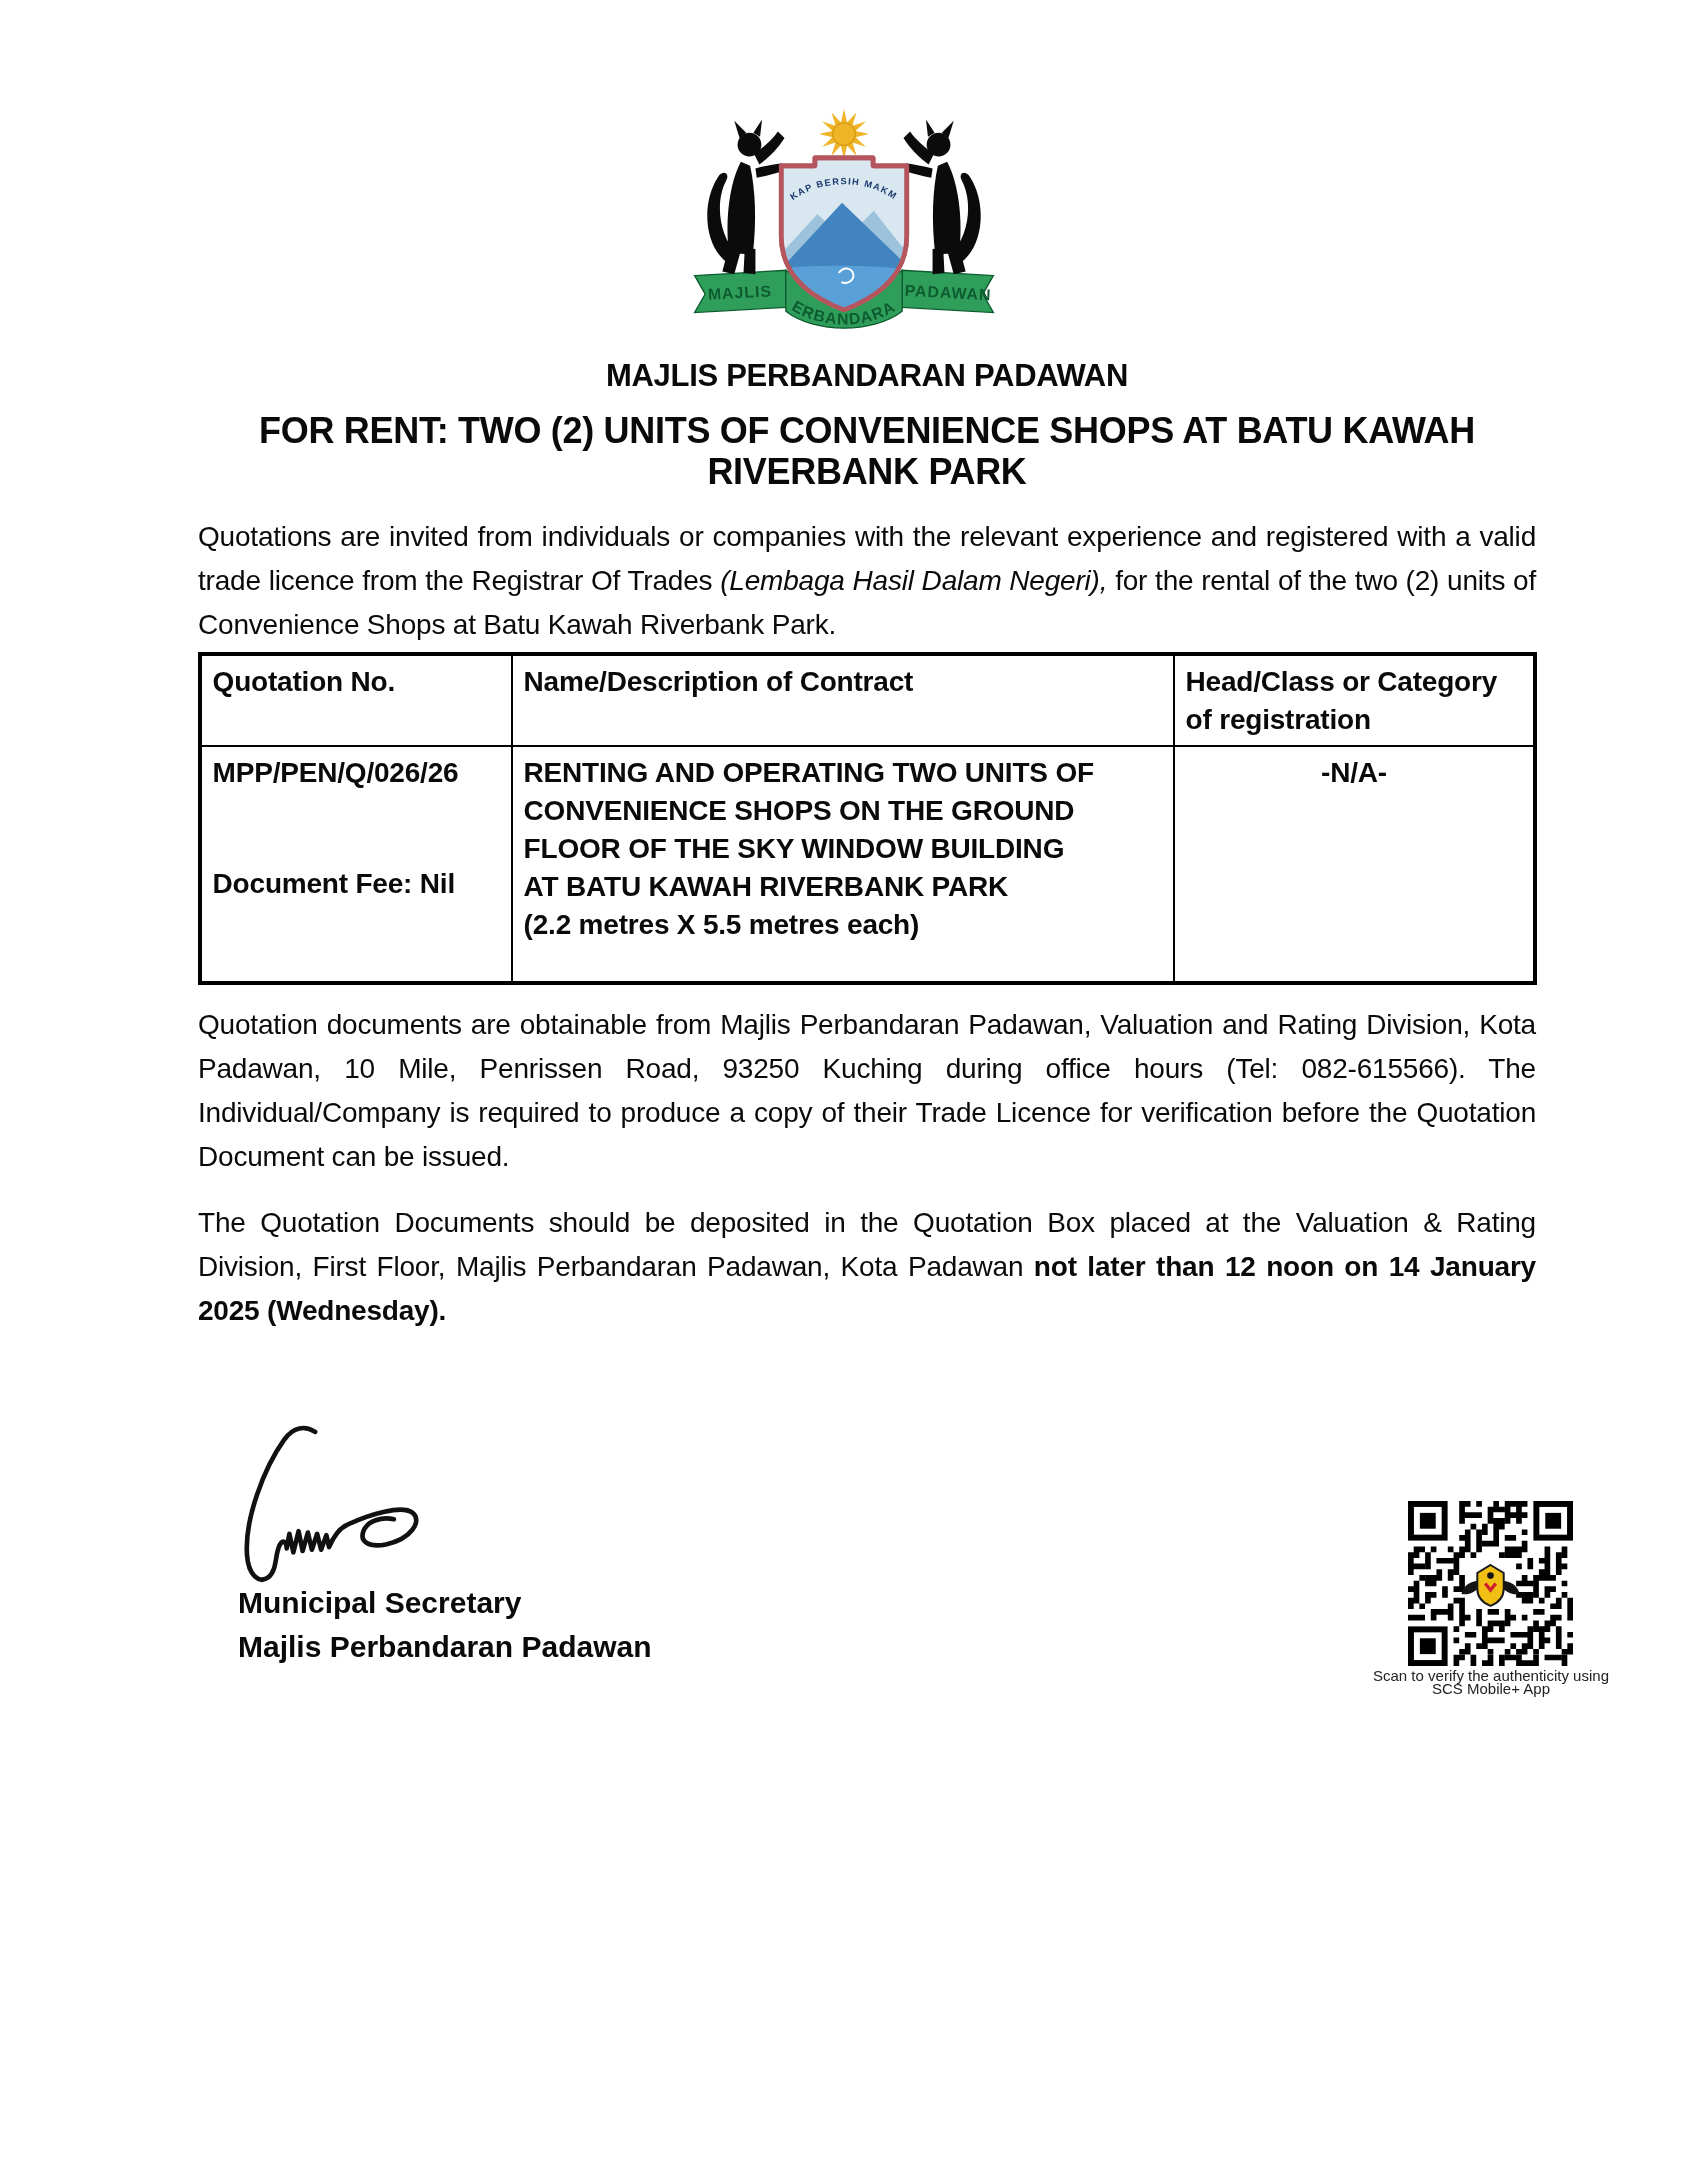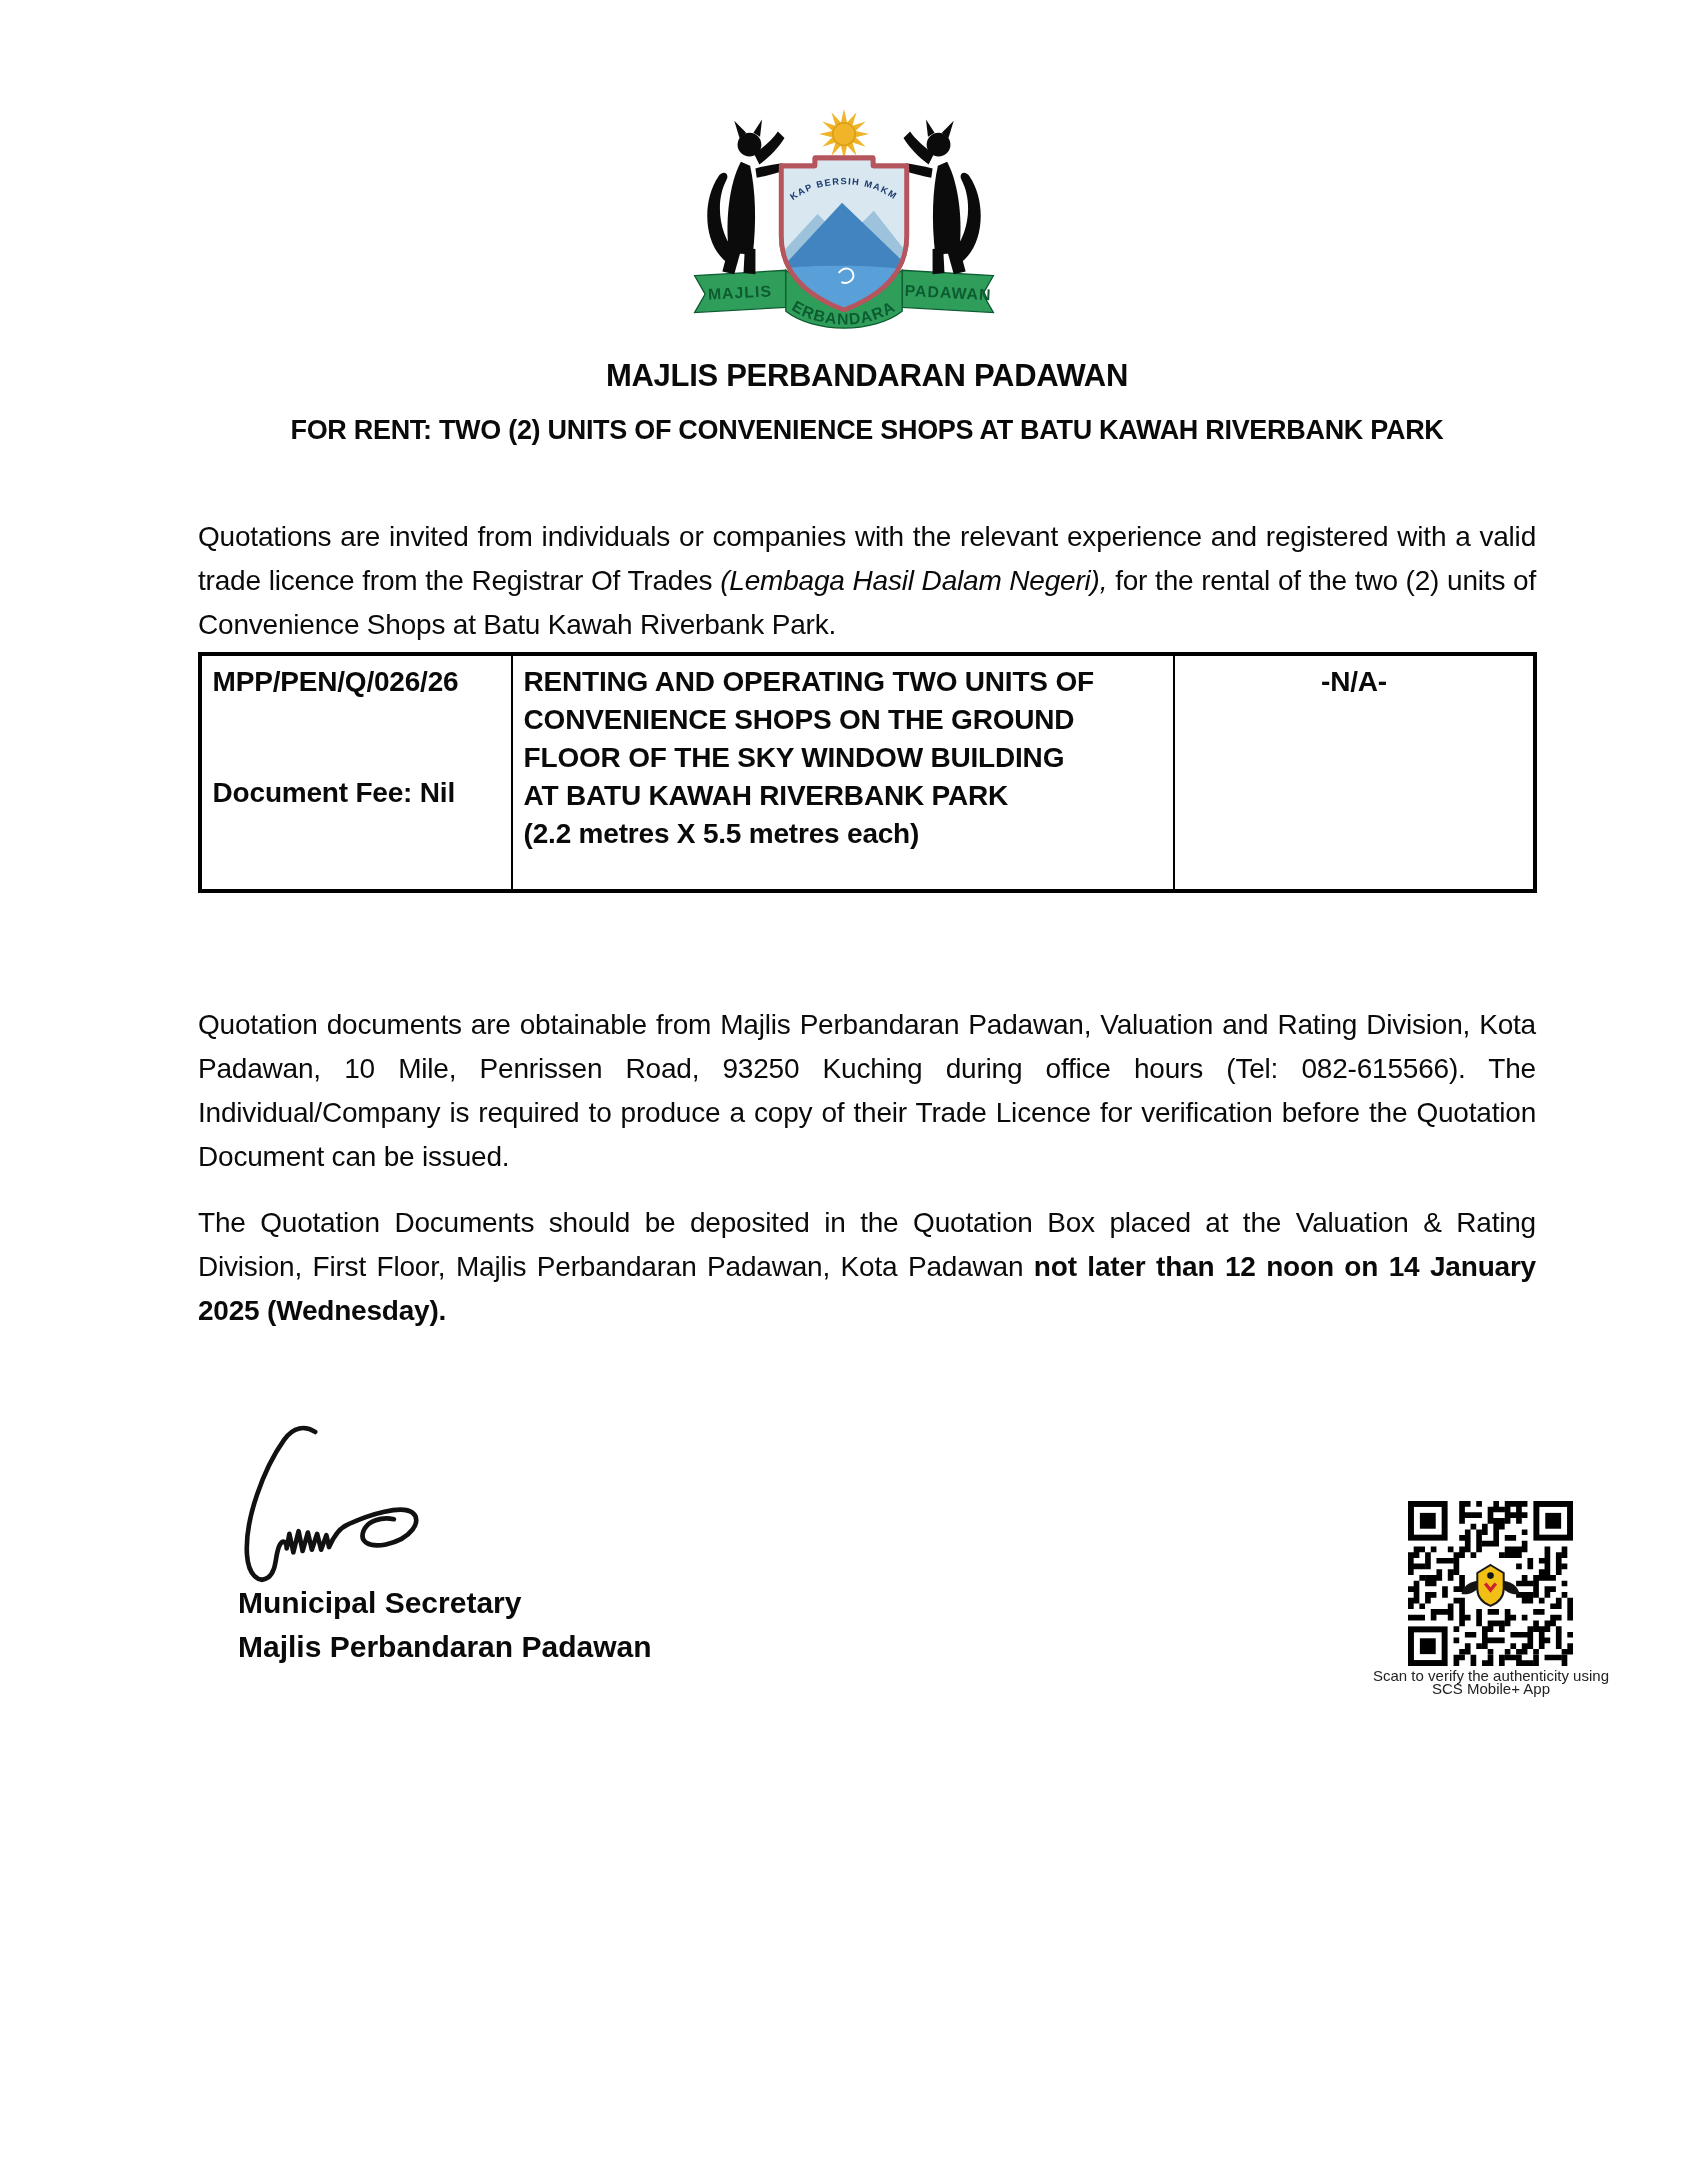--- a/index.html
+++ b/index.html
@@ -8,21 +8,21 @@
   
   #logo{position:absolute;left:685px;top:105px;width:318px;height:238px;}
   .ribbon-text{font-family:"Liberation Sans",sans-serif;font-size:24px;font-weight:bold;
                fill:#0d5c30;letter-spacing:1.5px;text-anchor:middle;}
   .motto-text{font-family:"Liberation Sans",sans-serif;font-size:14px;font-weight:bold;
               fill:#1d3a6e;letter-spacing:2px;text-anchor:middle;}
   
   .titles{position:absolute;left:198px;top:357px;width:1338px;text-align:center;font-weight:bold;}
   .t1,.t2{font-size:31px;line-height:38px;letter-spacing:-0.3px;}
   .t2{margin-top:10.6px;}
-  .t3{font-size:27px;line-height:41px;margin-top:14.6px;letter-spacing:-0.3px;}
+  .t3{font-size:36px;line-height:41px;margin-top:14.6px;letter-spacing:-0.3px;}
   
   .para{position:absolute;left:198px;width:1338px;font-size:28px;line-height:44px;
         text-align:justify;letter-spacing:-0.2px;}
   #para1{top:515px;}
   #para2{top:1003px;}
   #para3{top:1201px;}
   #para4{top:1379px;text-align:left;}
   
   table.quote{position:absolute;left:198px;top:652px;width:1335px;border-collapse:collapse;
               table-layout:fixed;border:4px solid #000;}
@@ -128,20 +128,26 @@
     <span>Quotations are invited from individuals or companies with the relevant experience and registered with a valid trade licence from the Registrar Of Trades </span><i>(Lembaga Hasil Dalam Negeri),</i><span> for the rental of the two (2) units of Convenience Shops at Batu Kawah Riverbank Park.</span>
   </div>
 
   <table class="quote">
     <colgroup>
         <col style="width:312px">
         <col style="width:662px">
         <col style="width:361px">
       </colgroup>
     <tbody>
+        <tr class="hdr-row">
+      <td>Quotation No.</td>
+      <td>Name/Description of Contract</td>
+      <td class="hdr3">Head/Class or Category
+of registration</td>
+    </tr>
     <tr class="body-row">
       <td>
         <div>MPP/PEN/Q/026/26</div>
         <div class="fee">Document Fee: Nil</div>
       </td>
       <td class="desc">RENTING AND OPERATING TWO UNITS OF
 CONVENIENCE SHOPS ON THE  GROUND
 FLOOR OF THE SKY WINDOW BUILDING
 AT BATU KAWAH RIVERBANK PARK
 (2.2 metres X 5.5 metres each)</td>

